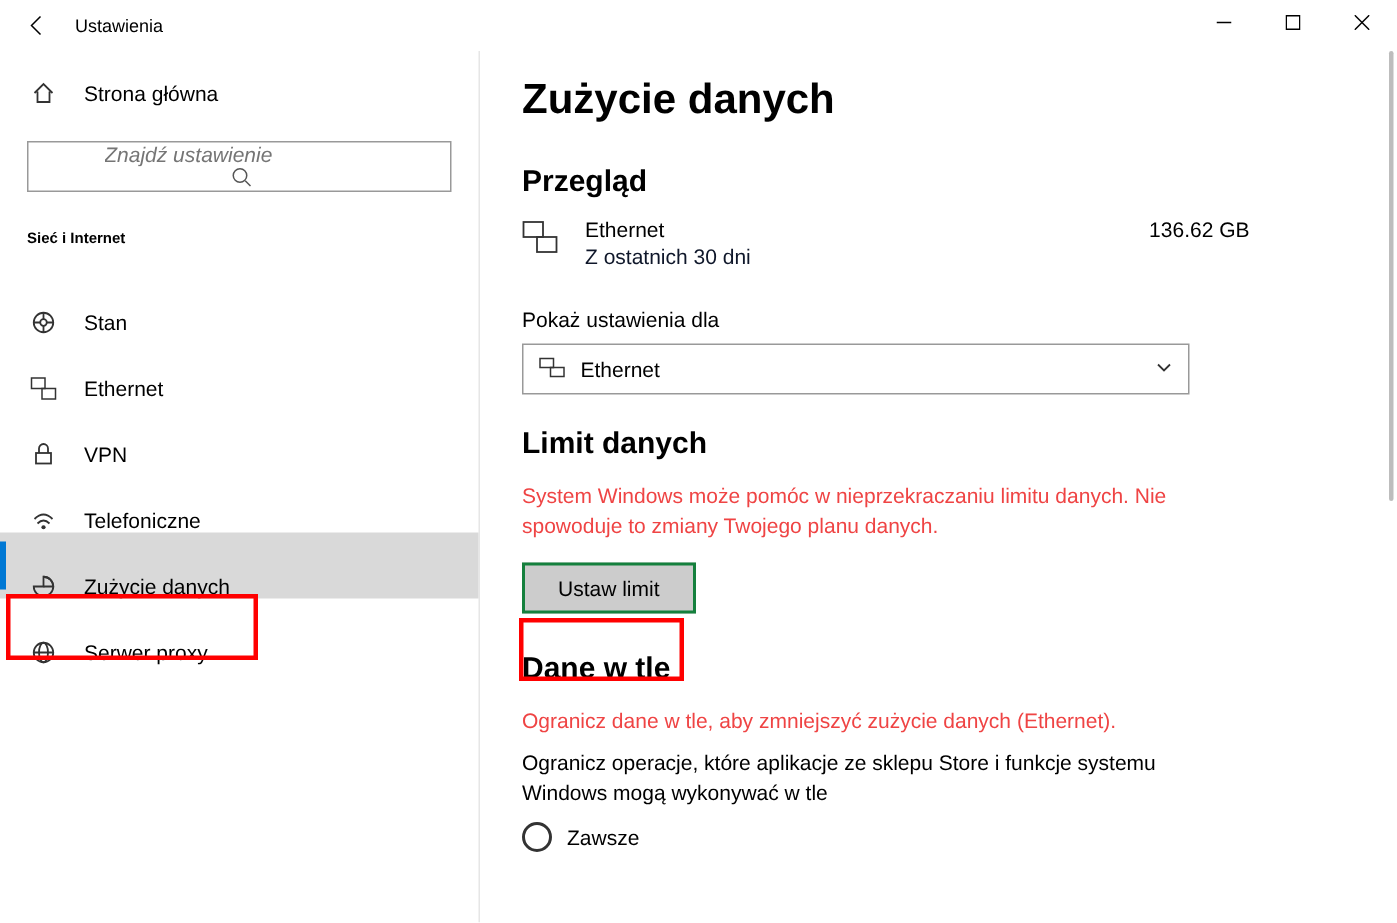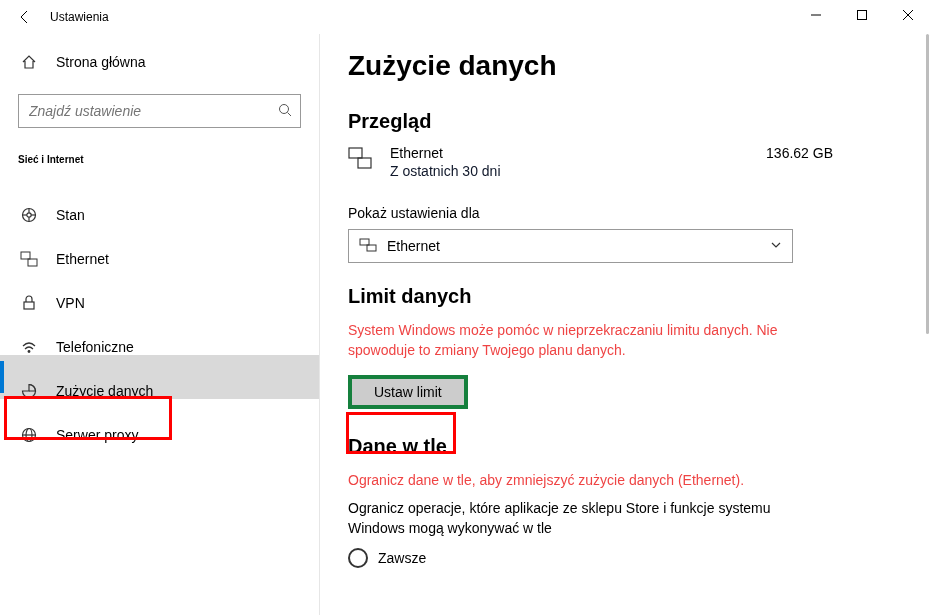--- a/index.html
+++ b/index.html
@@ -55,20 +55,21 @@
   }
   .search-box {
     margin: 12px 18px 18px 18px;
     height: 34px;
     border: 1px solid #999;
     background: #fff;
     display: flex;
     align-items: center;
     padding: 0 8px 0 10px;
     position: relative;
+    flex-direction: column;
   }
   .search-input {
     border: none; outline: none;
     flex: 1;
     font-size: 14px;
     font-style: italic;
     color: #555;
     background: transparent;
   }
   .search-icon { color: #555; }
@@ -151,21 +152,21 @@
   .dropdown .chev {
     position: absolute; right: 10px;
   }
   .desc { color: #ef4444; font-size: 14px; line-height: 1.45; }
   .btn {
     display: inline-flex;
     align-items: center;
     justify-content: center;
     height: 34px;
     padding: 0 22px;
-    border: 4px solid #15803d;
+    border: 2px solid #15803d;
     background: #ccc;
     font-size: 14px;
     margin-top: 14px;
   }
   .section { margin-bottom: 20px; }
   .body-text { font-size: 14px; line-height: 1.45; margin-top: 8px; }
   .radio-row {
     display: flex; align-items: center; gap: 10px;
     margin-top: 10px;
   }

